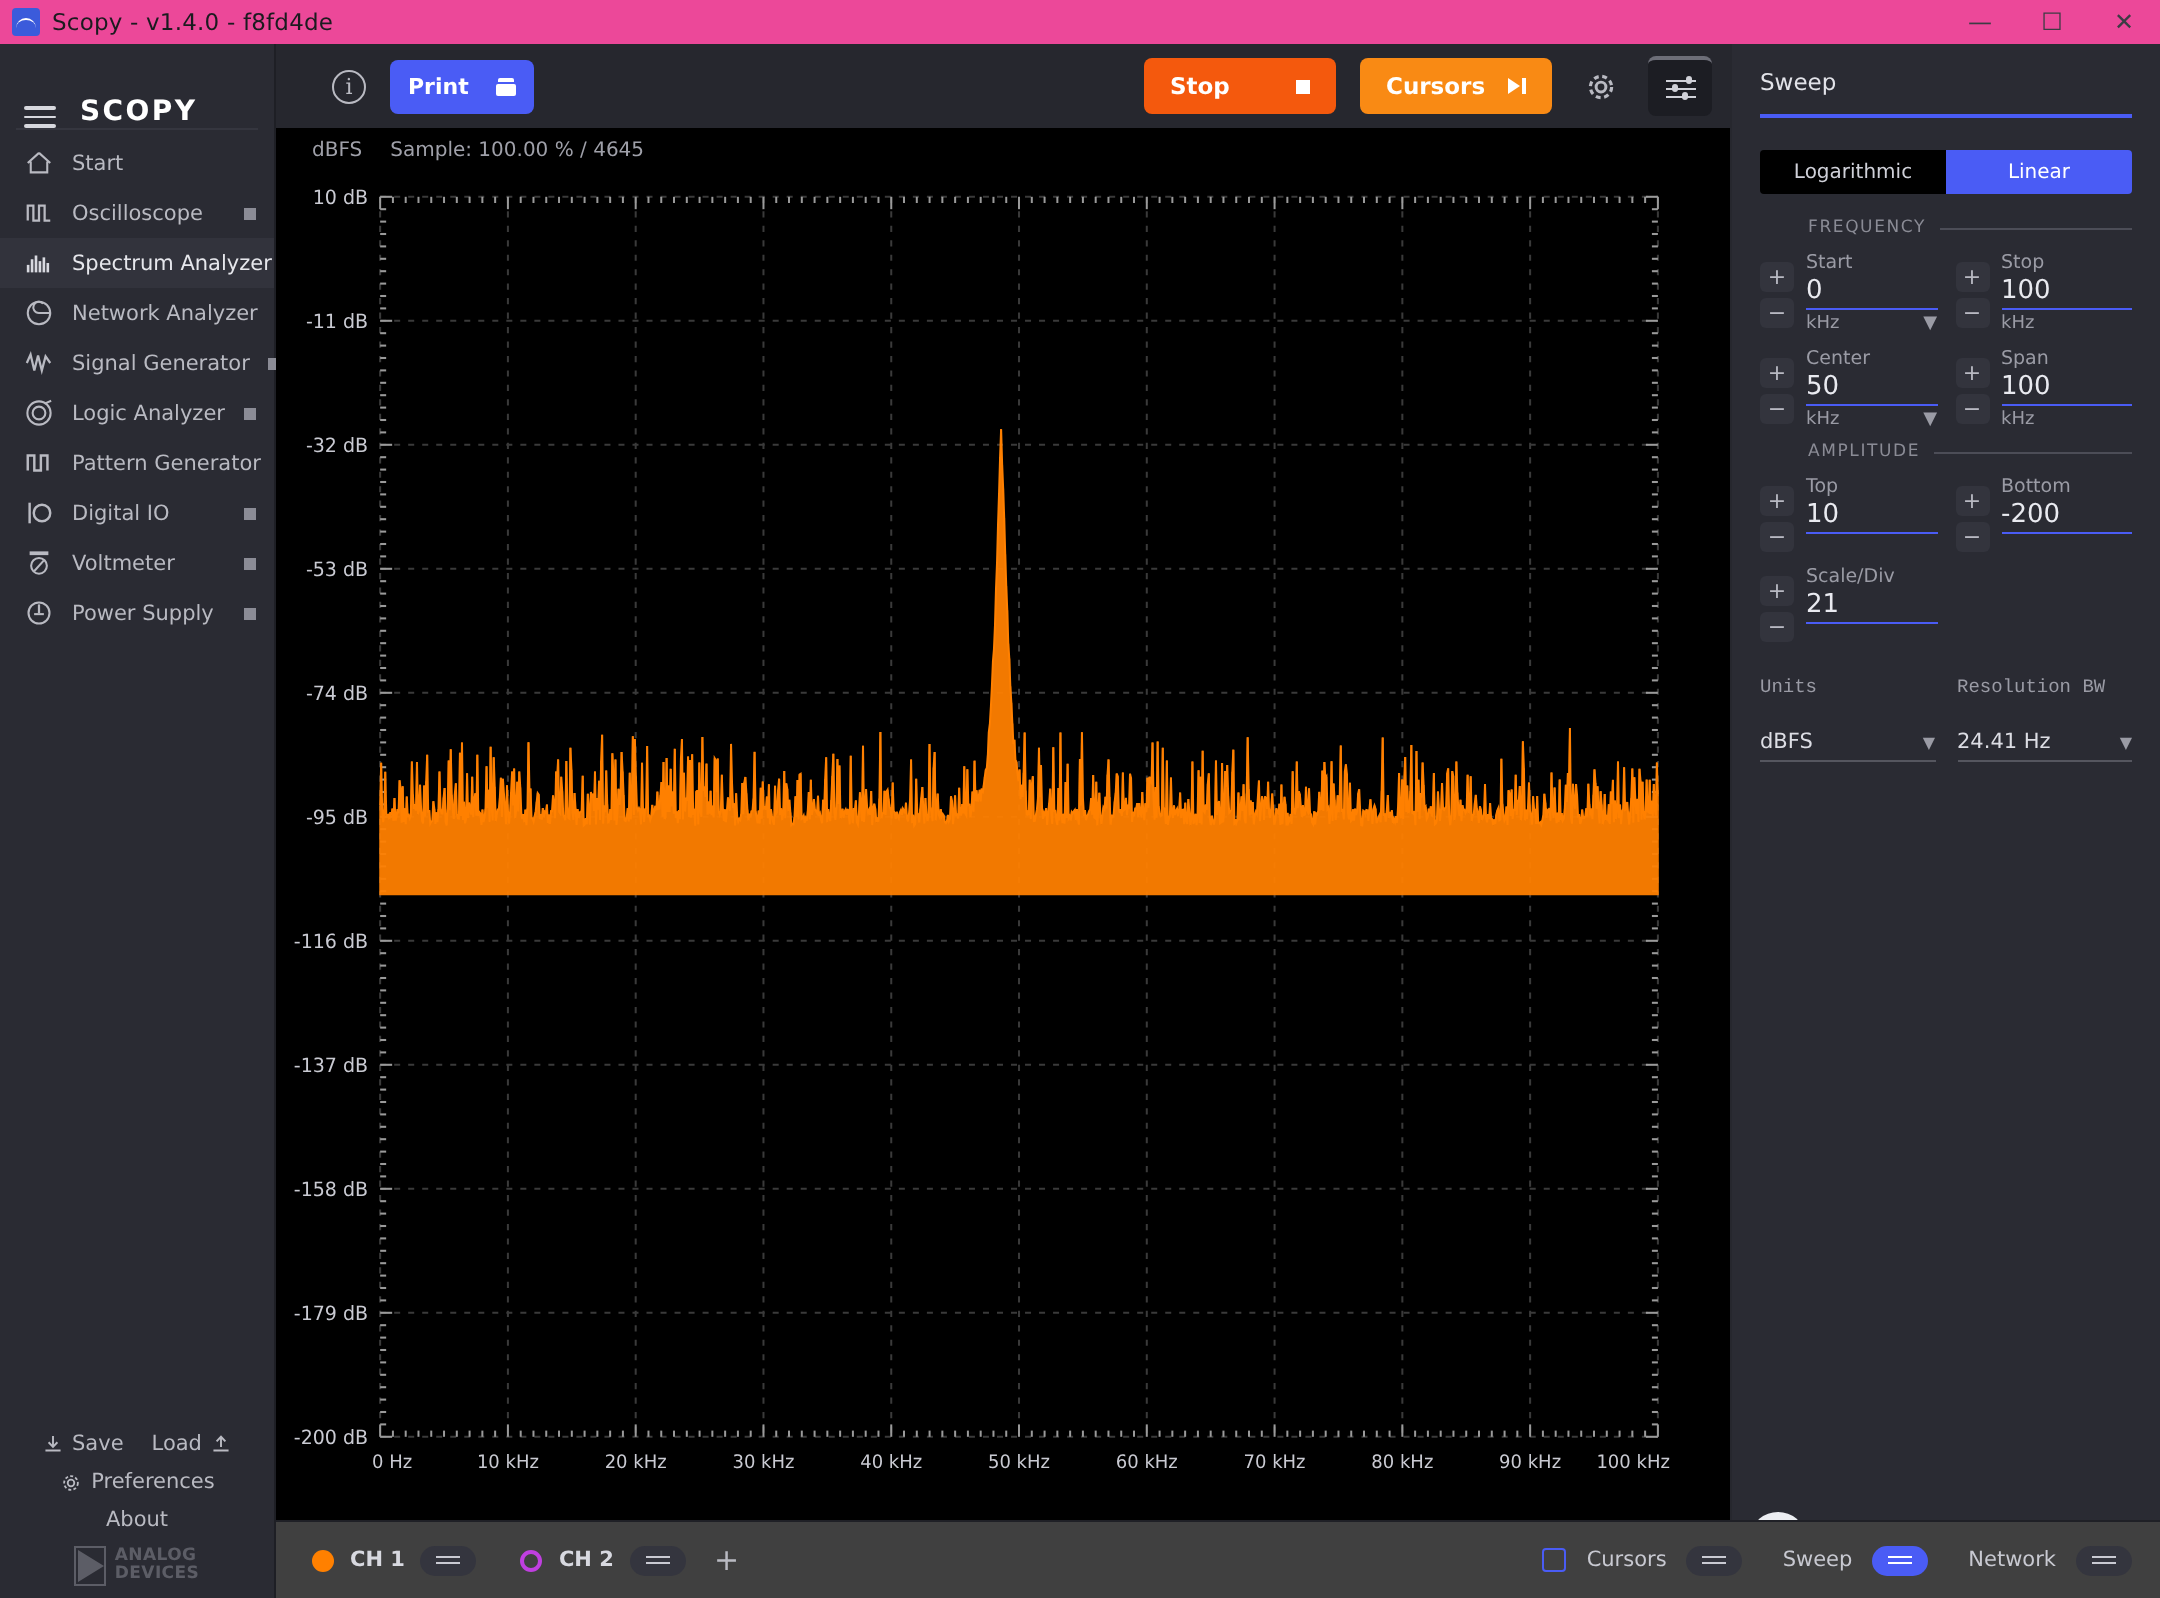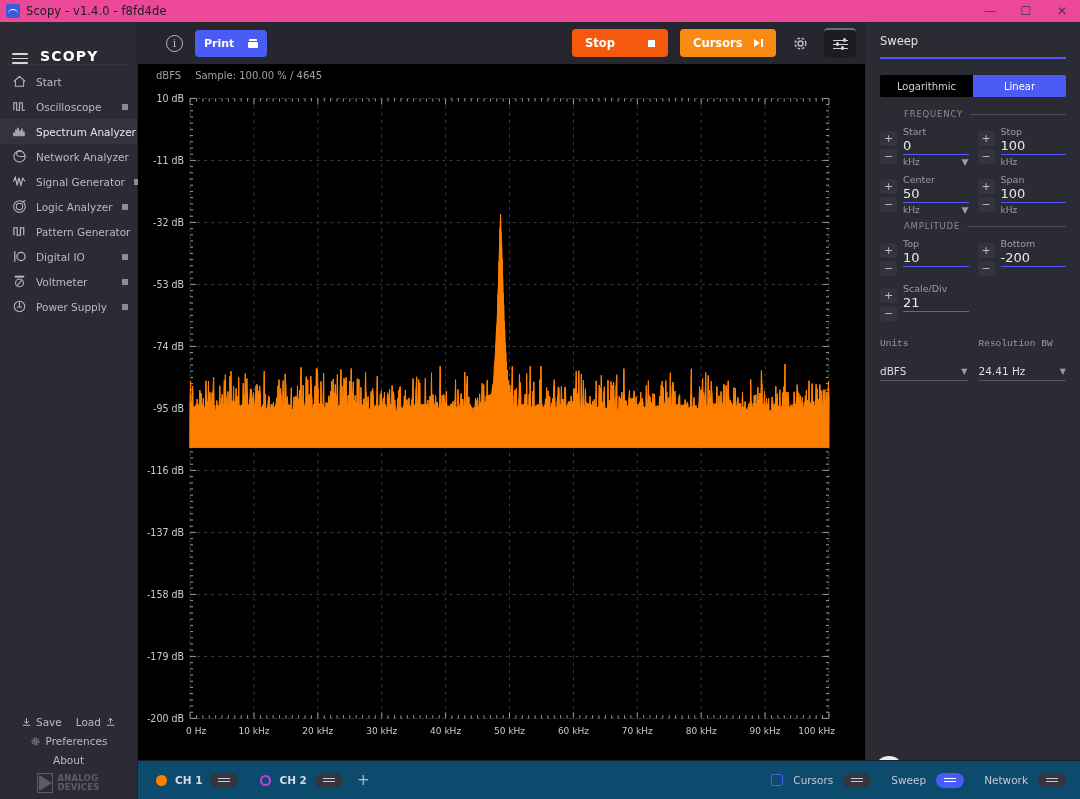--- a/index.html
+++ b/index.html
@@ -149,21 +149,21 @@
   .bcol .flab { margin-bottom: 15px; font-family: Liberation Mono, monospace; }
   .bsel {
     display: flex; align-items: center; justify-content: space-between;
     border-bottom: 1px solid #55565f; font-size: 10.5px; color: #dcdde4; padding-bottom: 3px; cursor: pointer;
   }
   .wm { position: absolute; left: 8px; bottom: 10px; display: flex; align-items: center; gap: 9px; }
   .wm-txt { font-size: 21px; color: #f0f1f5; letter-spacing: 1px; font-family: "DejaVu Sans", sans-serif; }
 
   
   .bottombar {
-    position: absolute; left: 138px; right: 0; bottom: 0; height: 39px; background: #0c4a6e;
+    position: absolute; left: 138px; right: 0; bottom: 0; height: 39px; background: #404040;
     display: flex; align-items: center; padding: 0 14px 0 18px; gap: 10px; border-top: 1px solid #1f2026;
   }
   .chan { display: flex; align-items: center; gap: 8px; }
   .chan .dot { width: 11px; height: 11px; border-radius: 50%; }
   .chan .lbl { font-size: 10.5px; color: #d8d9e0; font-weight: bold; }
   .pill {
     width: 28px; height: 15px; border-radius: 8px; background: #34353e;
     display: flex; align-items: center; justify-content: center; cursor: pointer;
   }
   .pill.on { background: #4a5cf5; }

